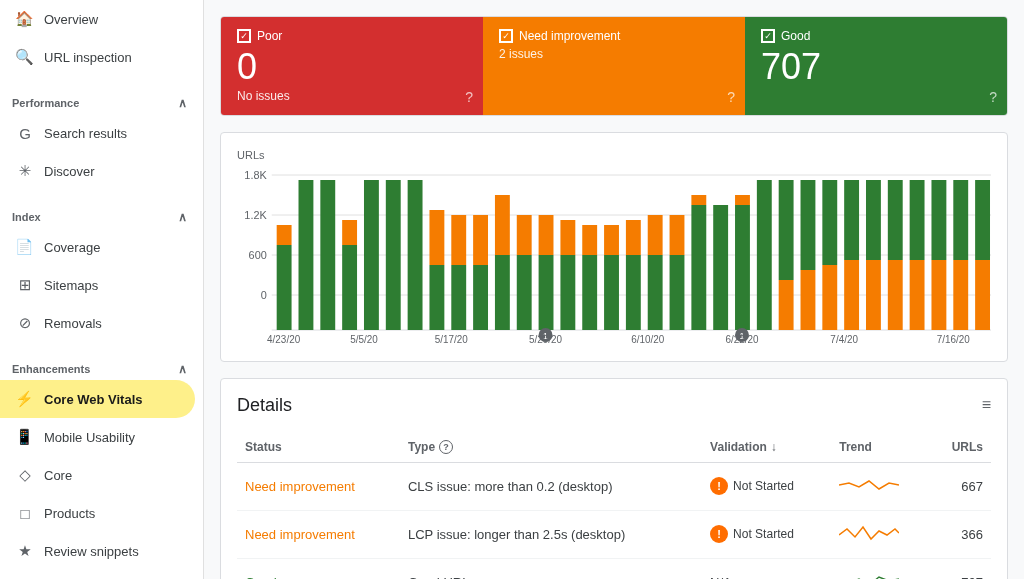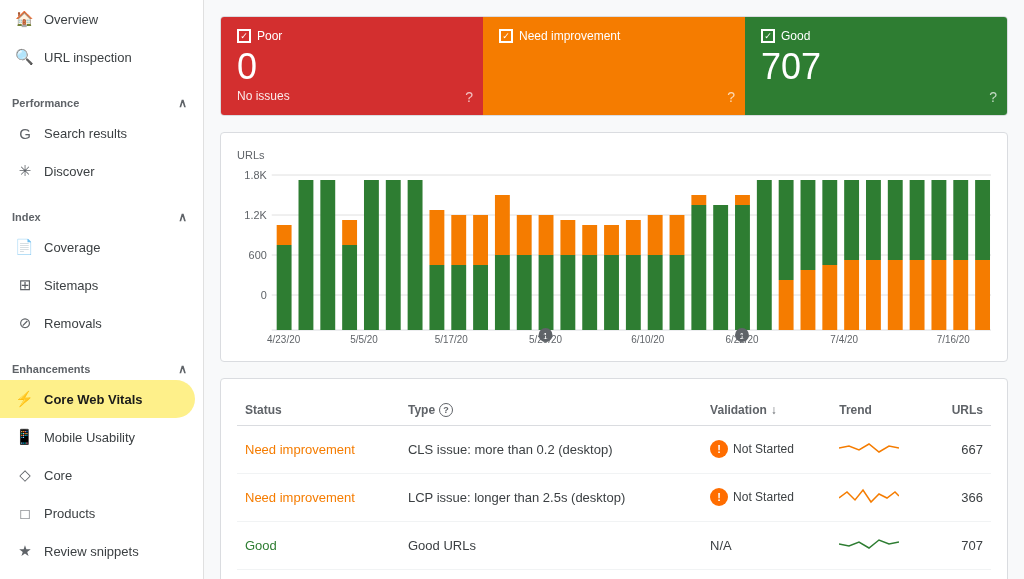--- a/index.html
+++ b/index.html
@@ -282,20 +282,21 @@
       </div>
       <div class="status-card-number">0</div>
       <div class="status-card-sub">No issues</div>
       <span class="status-card-help">?</span>
     </div>
     <div class="status-card improvement">
       <div class="status-card-header">
         <span class="checkbox-icon">✓</span>
         <span>Need improvement</span>
       </div>
+      <div class="status-card-sub">2 issues</div>
       <span class="status-card-help">?</span>
     </div>
     <div class="status-card good">
       <div class="status-card-header">
         <span class="checkbox-icon">✓</span>
         <span>Good</span>
       </div>
       <div class="status-card-number">707</div>
       <span class="status-card-help">?</span>
     </div>
@@ -419,20 +420,24 @@
         <text x="311" y="178" text-anchor="middle" font-size="10" fill="#5f6368">5/29/20</text>
         <text x="414" y="178" text-anchor="middle" font-size="10" fill="#5f6368">6/10/20</text>
         <text x="509" y="178" text-anchor="middle" font-size="10" fill="#5f6368">6/22/20</text>
         <text x="612" y="178" text-anchor="middle" font-size="10" fill="#5f6368">7/4/20</text>
         <text x="722" y="178" text-anchor="middle" font-size="10" fill="#5f6368">7/16/20</text>
       </svg>
     </div>
   </div>
 
   <div class="details-container">
+    <div class="details-header">
+      <span class="details-title">Details</span>
+      <span class="filter-icon">≡</span>
+    </div>
     <table class="table">
       <thead>
         <tr>
           <th>
             <span>Status</span>
           </th>
           <th>
             <span class="th-with-icon">
               <span>Type</span>
               <span class="help-circle">?</span>

